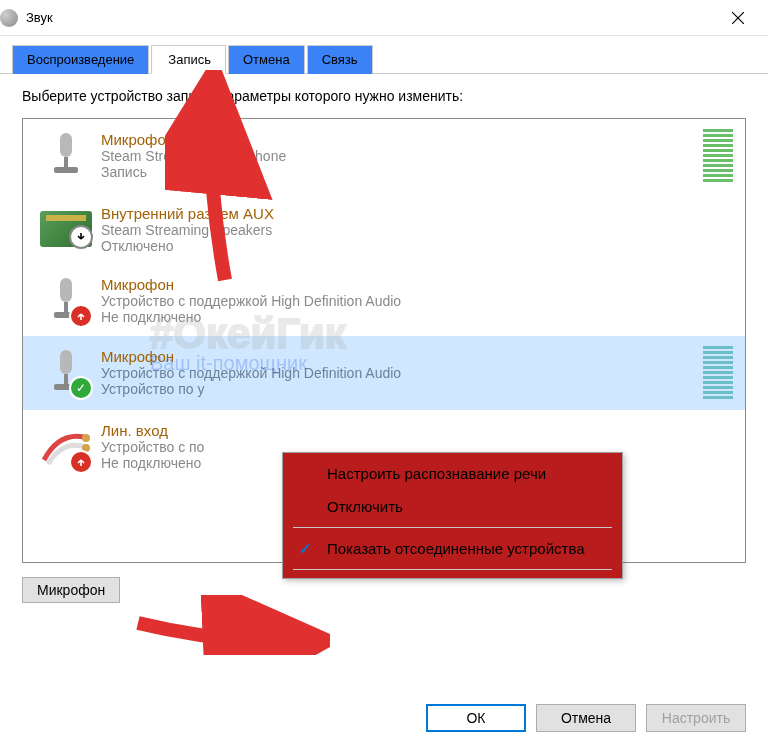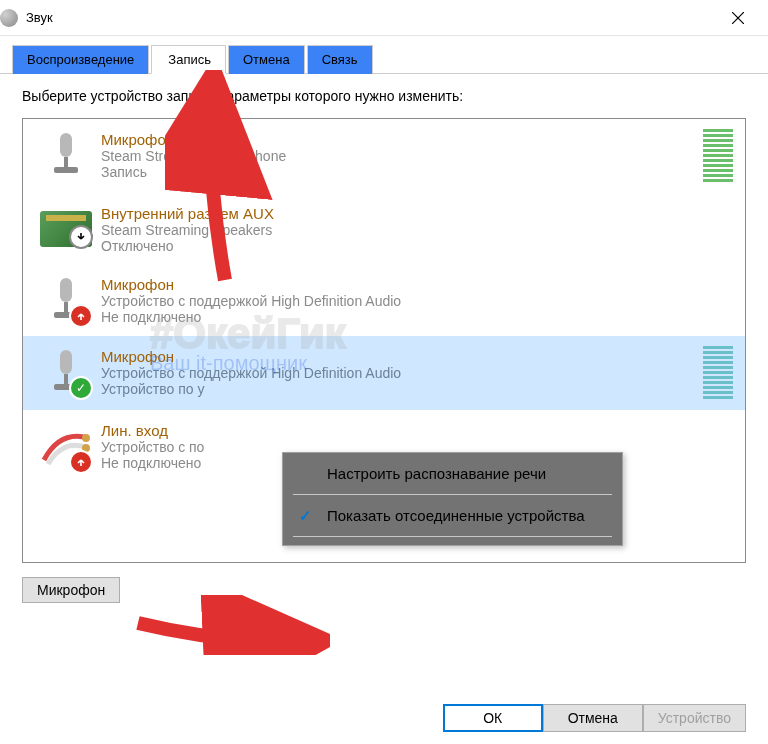--- a/index.html
+++ b/index.html
@@ -152,39 +152,40 @@
       border: 1px solid #adadad;
       cursor: pointer;
       font-family: inherit;
     }
 
     .bottom-buttons {
       position: absolute;
       bottom: 12px;
       right: 22px;
       display: flex;
+      gap: 10px;
     }
     .bottom-buttons .win-button {
       min-width: 100px;
     }
     .win-button.default {
       background: #fff;
       border: 2px solid #0078d7;
     }
     .win-button.disabled {
       color: #a0a0a0;
       cursor: default;
     }
 
     .context-menu {
       position: absolute;
       left: 282px;
       top: 452px;
       width: 341px;
-      background: #737373;
+      background: #b91c1c;
       border: 1px solid #a0a0a0;
       box-shadow: 2px 2px 6px rgba(0,0,0,0.25);
       z-index: 50;
       padding: 4px 0;
     }
     .menu-item {
       padding: 8px 16px 8px 44px;
       font-size: 15px;
       cursor: pointer;
       position: relative;
@@ -381,25 +382,26 @@
     </div>
   </div>
 
   <div class="configure-area">
     <button class="win-button">Микрофон</button>
   </div>
 
   <div class="bottom-buttons">
     <button class="win-button default">ОК</button>
     <button class="win-button">Отмена</button>
-    <button class="win-button disabled">Устройство</button>
+    <button class="win-button disabled">Настроить</button>
   </div>
 
   <div class="context-menu">
     <div class="menu-item">Настроить распознавание речи</div>
+    <div class="menu-item">Отключить</div>
     <div class="menu-sep"></div>
     <div class="menu-item menu-check">Показать отсоединенные устройства</div>
     <div class="menu-sep"></div>
   </div>
 
   <div class="watermark">
     <div class="t1">#ОкейГик</div>
     <div class="t2">Ваш it-помощник</div>
   </div>
 

